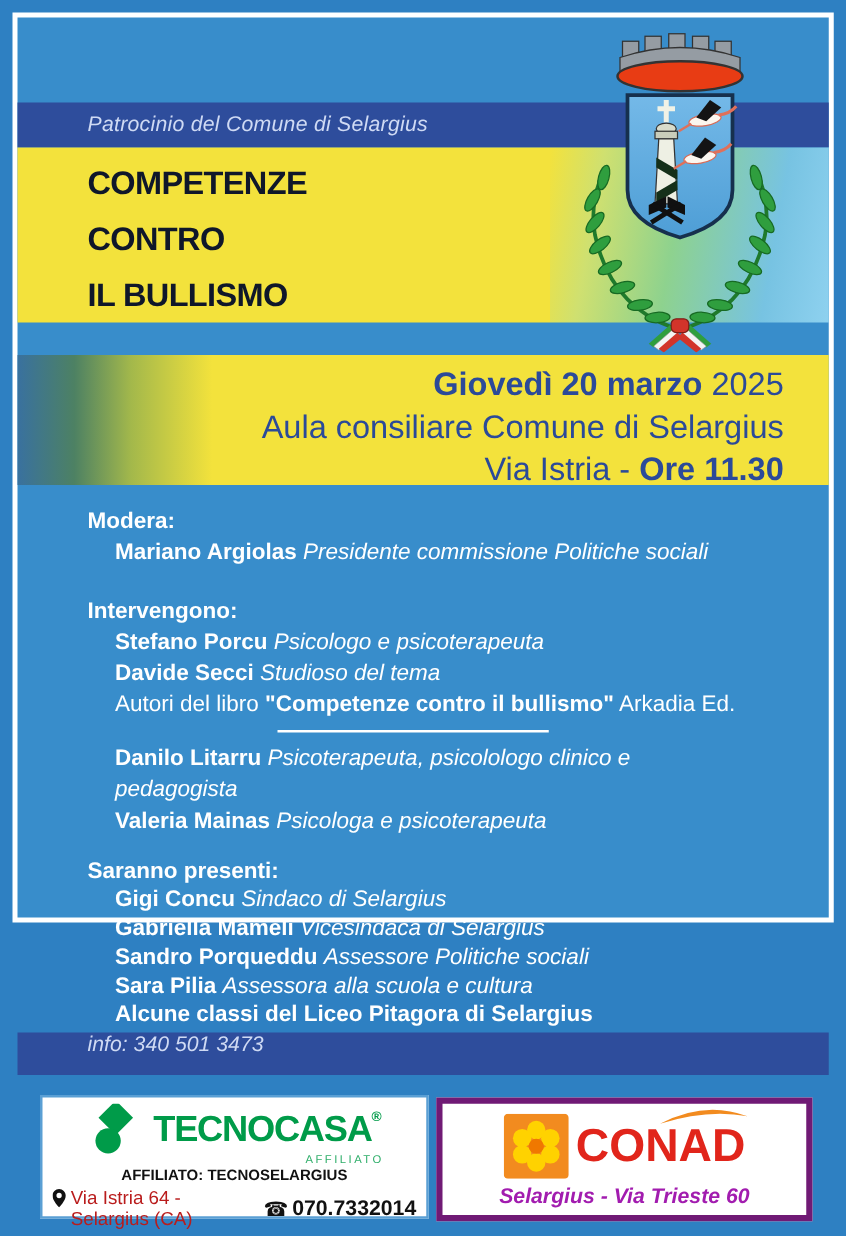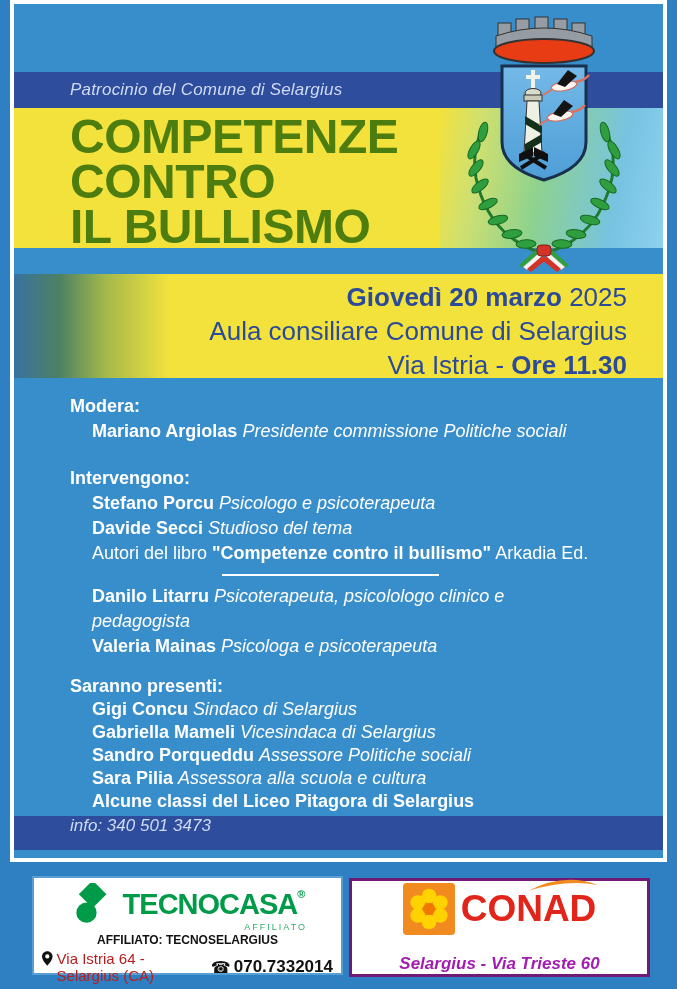--- a/index.html
+++ b/index.html
@@ -1,31 +1,31 @@
 <!DOCTYPE html>
 <html><head>
 <meta charset="utf-8">
 <style>
   html,body{margin:0;padding:0;background:#666;}
   .page{
     position:relative;width:677px;height:989px;margin:0 auto;
     background:#2E80C2;overflow:hidden;
     font-family:"Liberation Sans","DejaVu Sans",sans-serif;
   }
-  .inner{position:absolute;left:10px;top:0;right:10px;height:862px;background:#fff;}
+  .inner{position:absolute;left:10px;top:10px;right:10px;height:728px;background:#fff;}
   .inner-bg{position:absolute;inset:4px;background:#388DCB;overflow:visible;}
 
   .band-navy{position:absolute;left:0;right:0;top:68px;height:36px;background:#2E4D9C;display:flex;align-items:center;}
   .patrocinio{margin-left:56px;color:#CFDAF4;font-style:italic;font-size:17px;letter-spacing:.2px;}
 
   .title-wrap{position:absolute;left:0;right:0;top:104px;height:140px;}
   .yellow-box{position:absolute;left:0;top:0;width:426px;height:140px;background:#F3E23C;}
   .crest-panel{position:absolute;left:426px;right:0;top:0;height:140px;
     background:linear-gradient(100deg,#f3e23c 0%,#cfe070 18%,#8ed28e 45%,#77c3e2 78%,#8ed1ef 100%);}
-  .main-title{margin:6px 0 0 56px;color:#4d7c0f;font-weight:800;font-size:48px;line-height:45px;letter-spacing:-.5px;}
+  .main-title{margin:6px 0 0 56px;color:#0f172a;font-weight:800;font-size:26px;line-height:45px;letter-spacing:-.5px;}
 
   .crest{position:absolute;left:422px;top:6px;width:216px;height:262px;z-index:5;}
 
   .date-band{position:absolute;left:0;right:0;top:270px;height:104px;
     background:linear-gradient(90deg,#39719F 0%,#4d8163 7%,#a3b84b 14%,#F3E23C 24%,#F3E23C 100%);
     color:#2B4A99;text-align:right;padding:6px 36px 0 0;box-sizing:border-box;}
   .date-line{font-size:26px;line-height:34px;font-weight:400;}
   .date-line b{font-weight:800;}
 
   .program{position:absolute;left:0;right:0;top:374px;padding:16px 30px 0 56px;color:#ffffff;font-size:18px;}
@@ -38,21 +38,21 @@
   .gap16{height:16px;}
   .divider{height:2px;width:217px;background:#fff;margin:8px 0 8px 152px;}
   .guests .p-line{line-height:23px;}
   .wrap-520{max-width:505px;}
 
   .info-band{position:absolute;left:0;right:0;top:812px;height:34px;background:#2E4D9C;display:flex;align-items:flex-start;}
   .info-text{margin-left:56px;color:#CFDAF4;font-style:italic;font-size:17px;}
 
   .sponsor{position:absolute;background:#fff;box-sizing:border-box;}
   .sp-left{left:32px;top:876px;width:311px;height:99px;border:2px solid #5A9FD4;padding:4px 6px 2px 6px;}
-  .sp-right{left:349px;top:878px;width:301px;height:99px;border:3px solid #701a75;display:flex;flex-direction:column;align-items:center;justify-content:space-between;}
+  .sp-right{left:349px;top:878px;width:301px;height:99px;border:5px solid #701a75;display:flex;flex-direction:column;align-items:center;justify-content:center;}
 
   .tc-logo-row{display:flex;align-items:center;justify-content:center;gap:8px;height:44px;}
   .tc-word{color:#009B49;font-weight:800;font-size:29px;letter-spacing:-1px;}
   .tc-reg{color:#009B49;font-size:11px;vertical-align:top;}
   .tc-affiliato-sm{color:#2fae6a;font-size:9px;letter-spacing:2px;text-align:right;margin:-4px 28px 0 0;}
   .tc-affiliato-line{color:#111;font-weight:800;font-size:12px;text-align:center;letter-spacing:0;margin-top:1px;}
   .tc-bottom{display:flex;align-items:center;justify-content:space-between;margin-top:3px;padding:0 2px;}
   .tc-addr{display:flex;align-items:flex-start;gap:4px;color:#b91c1c;font-size:15px;}
   .tc-phone{display:flex;align-items:center;gap:3px;color:#111;font-weight:800;font-size:17px;}
   .phone-glyph{font-family:"DejaVu Sans",sans-serif;font-size:16px;font-weight:700;}

